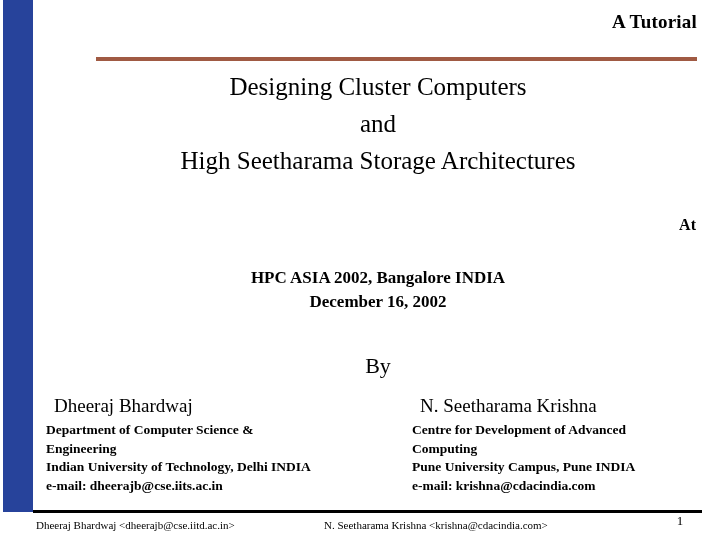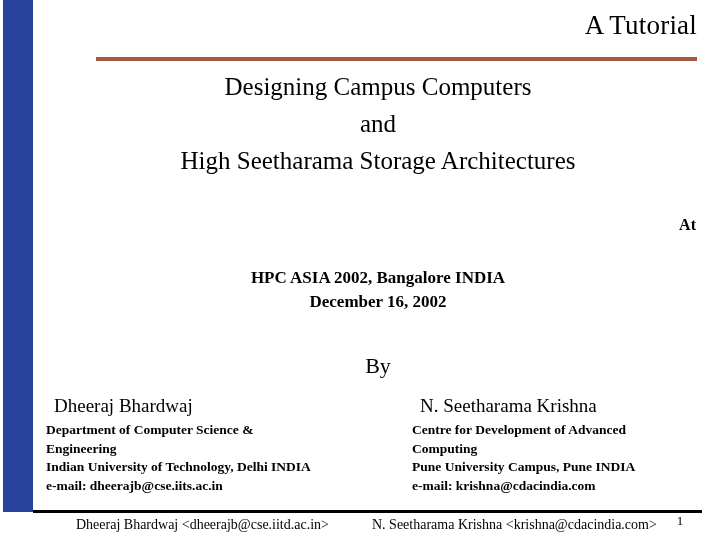--- a/index.html
+++ b/index.html
@@ -27,22 +27,22 @@
     background: #27439B;
   }
 
   
   #tutorial-label {
     position: absolute;
     left: 96px;
     top: 12px;
     width: 601px;
     text-align: right;
-    font-size: 27px;
-    font-weight: normal;
+    font-size: 19px;
+    font-weight: bold;
     letter-spacing: 0.2px;
     line-height: 1.0;
   }
   #header-rule {
     position: absolute;
     left: 96px;
     top: 57px;
     width: 601px;
     height: 4px;
     background: #A05A43;
@@ -123,28 +123,27 @@
     position: absolute;
     left: 33px;
     top: 510px;
     width: 669px;
     height: 3px;
     background: #000000;
   }
   .footer-text {
     position: absolute;
     top: 518px;
-    font-size: 14px;
+    font-size: 11px;
     font-weight: normal;
     line-height: 14px;
     white-space: nowrap;
-    margin-left: 40px;
   }
   #footer-left  { left: 36px; }
-  #footer-right { left: 332px; }
+  #footer-right { left: 324px; }
   #page-number {
     position: absolute;
     left: 660px;
     top: 513px;
     width: 40px;
     text-align: center;
     font-size: 13px;
   }
 </style>
 </head>
@@ -152,21 +151,21 @@
 
 <div id="slide">
 
   <div id="left-band"></div>
 
   <div id="tutorial-label">A Tutorial</div>
 
   <div id="header-rule"></div>
 
   <div id="title-block">
-    <div class="tline">Designing Campus Computers</div>
+    <div class="tline">Designing Cluster Computers</div>
     <div class="tline">and</div>
     <div class="tline">High Seetharama Storage Architectures</div>
   </div>
 
   <div id="at-label">At</div>
 
   <div id="venue-block">
     <div class="vline">HPC ASIA 2002, Bangalore INDIA</div>
     <div class="vline">December 16, 2002</div>
   </div>

